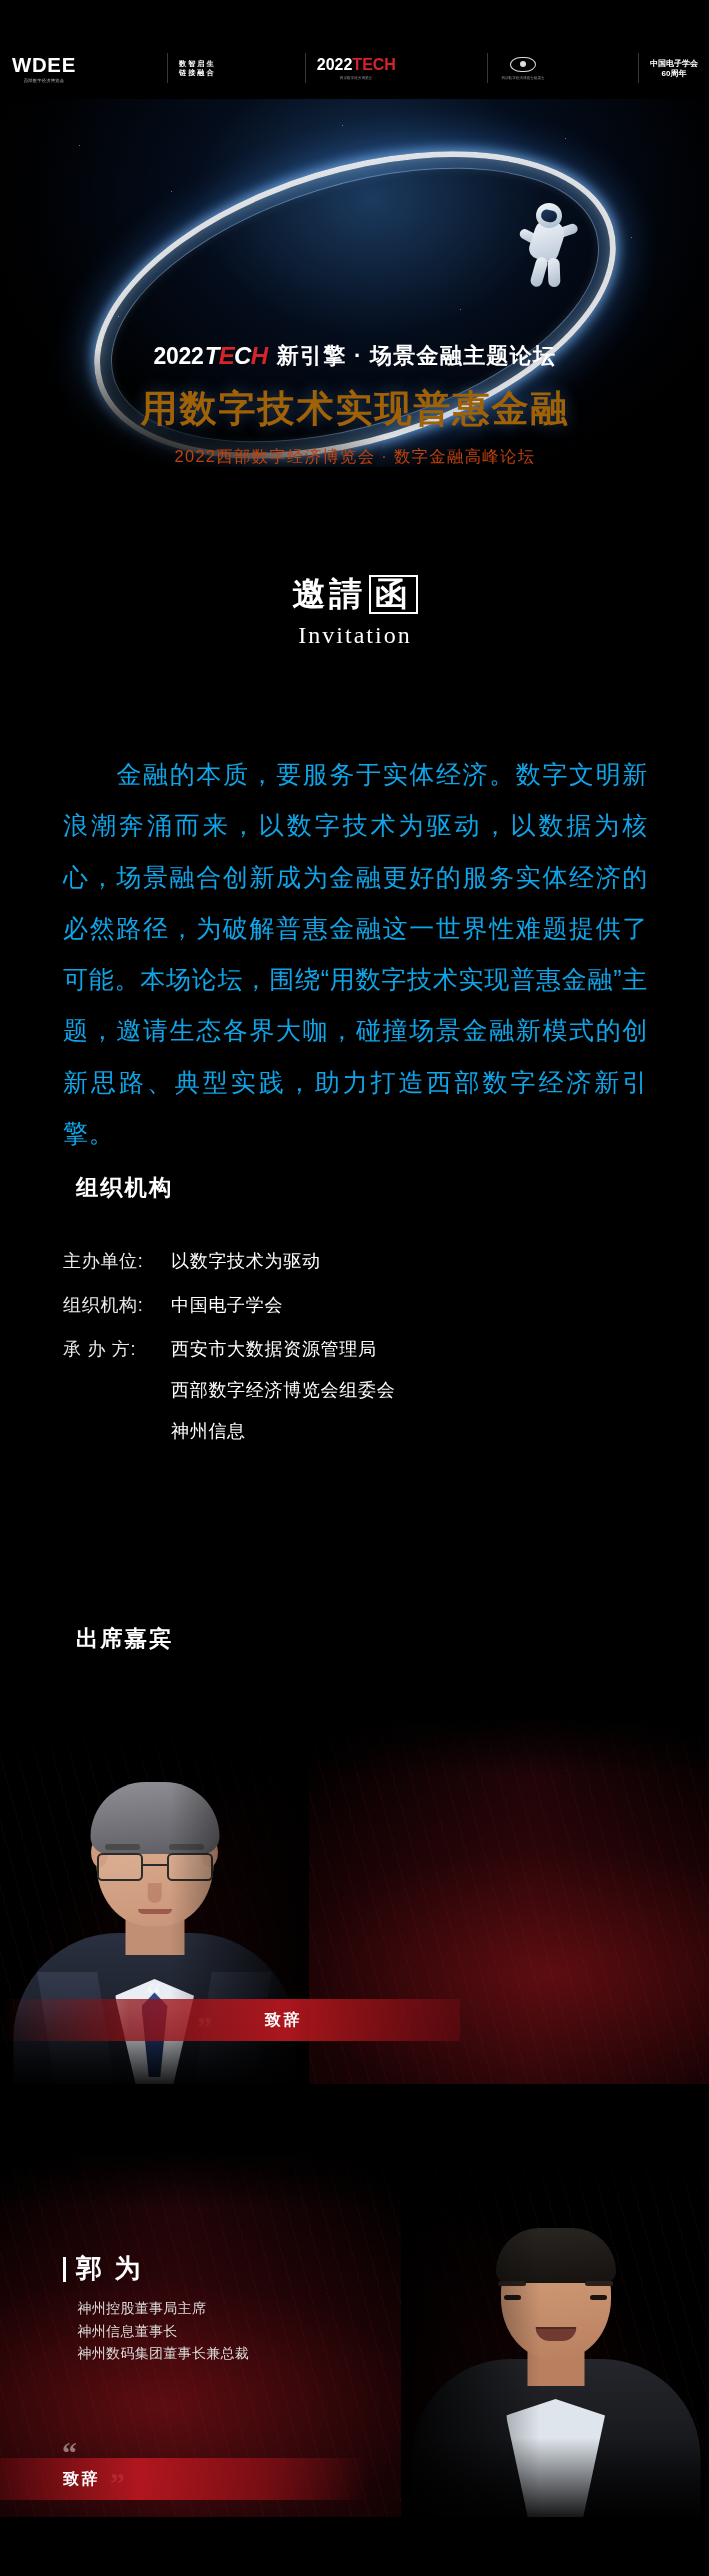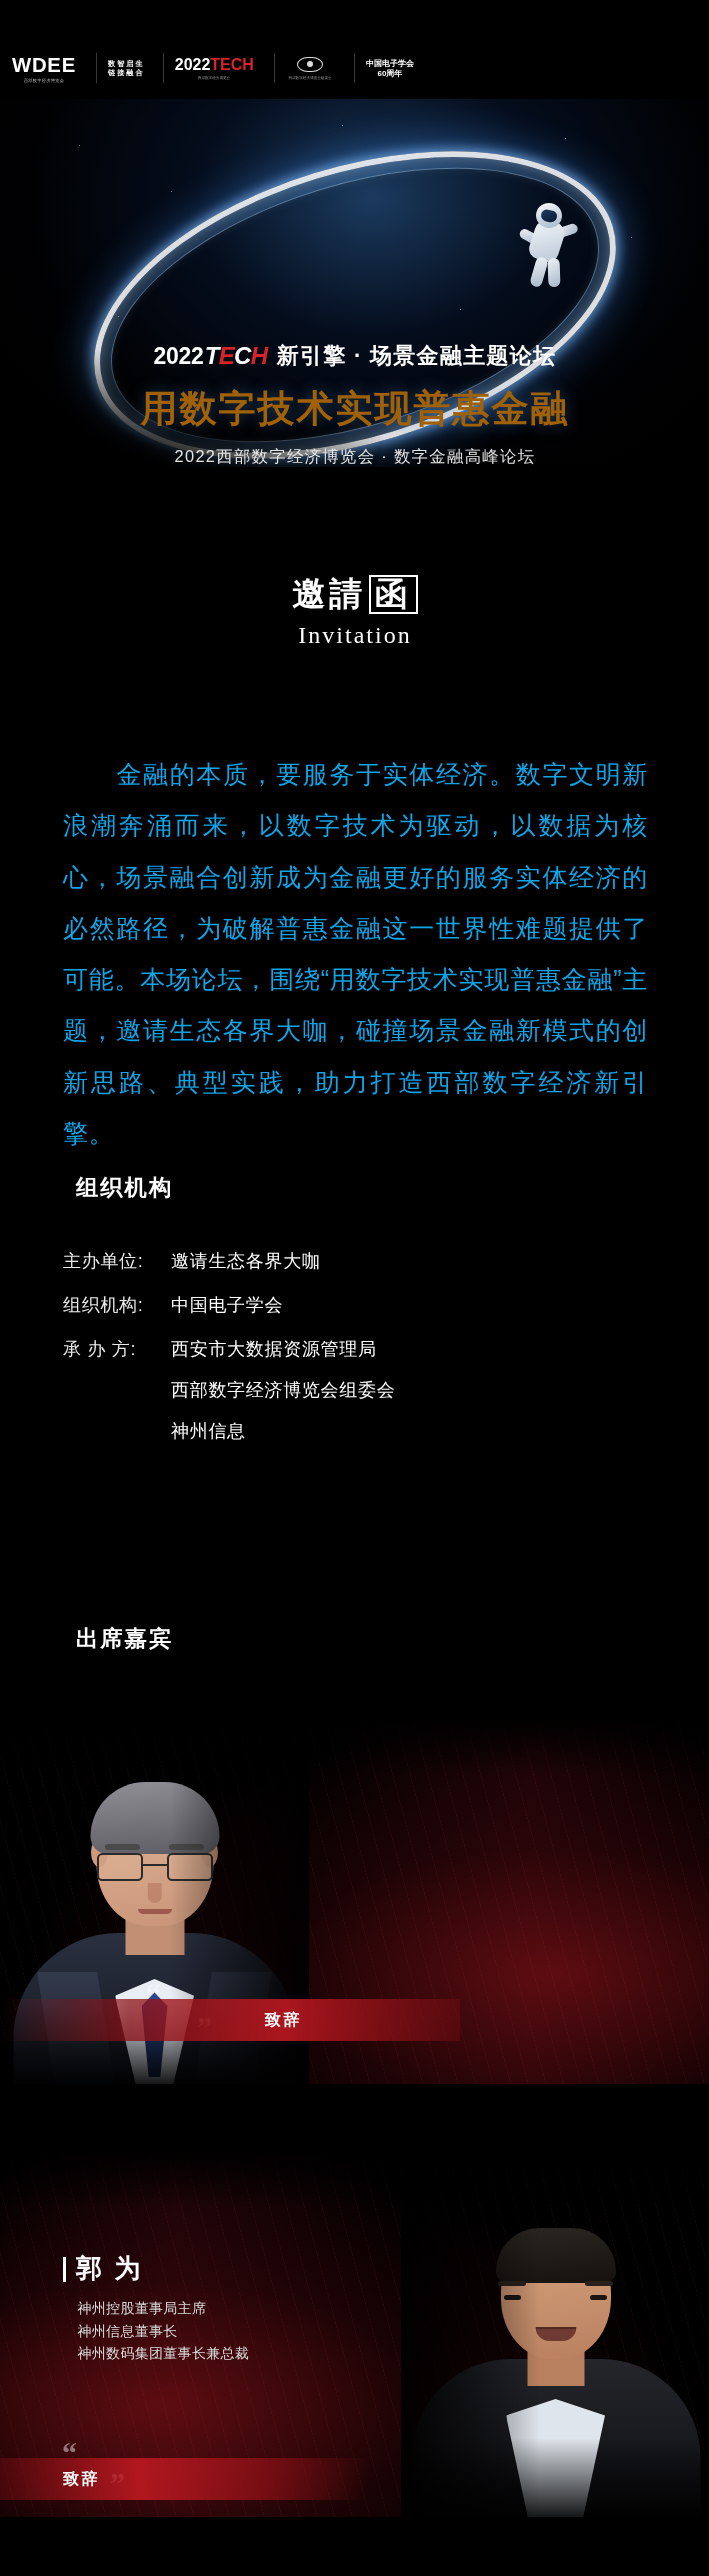--- a/index.html
+++ b/index.html
@@ -17,21 +17,21 @@
     overflow: hidden;
   }
 
   
   .logo-bar {
     position: absolute;
     top: 39px; left: 0; width: 710px;
     height: 59px;
     display: flex;
     align-items: center;
-    justify-content: flex-start;
+    justify-content: space-between;
     gap: 8px;
     z-index: 40;
   }
   .logo-cell {
     display: flex;
     flex-direction: column;
     justify-content: center;
     align-items: center;
     padding: 0 12px;
     height: 41px;
@@ -219,21 +219,21 @@
     font-size: 37px;
     font-weight: bold;
     letter-spacing: 2px;
     color: #a16207;
     text-shadow: 0 0 16px rgba(100,170,255,0.35);
   }
   .title-line3 {
     margin-top: 12px;
     font-size: 16.4px;
     letter-spacing: 1.3px;
-    color: #e5e5e5;
+    color: #c2410c;
   }
 
   
   .invite {
     position: absolute;
     top: 572px; left: 0; width: 710px;
     text-align: center;
     z-index: 20;
   }
   .invite-cn {
@@ -641,21 +641,21 @@
   <div class="body-text">
     <span class="indent"></span><span>金融的本质，要服务于实体经济。数字文明新浪潮奔涌而来，以数字技术为驱动，以数据为核心，场景融合创新成为金融更好的服务实体经济的必然路径，为破解普惠金融这一世界性难题提供了可能。本场论坛，围绕“用数字技术实现普惠金融”主题，邀请生态各界大咖，碰撞场景金融新模式的创新思路、典型实践，助力打造西部数字经济新引擎。</span>
   </div>
 
   <div class="sec-head" id="org-head">组织机构</div>
 
   <div class="org-list">
     <div class="org-row">
       <div class="org-label">主办单位:</div>
       <div class="org-values">
-        <div>邀请生态各界大咖</div>
+        <div>以数字技术为驱动</div>
       </div>
     </div>
     <div class="org-row">
       <div class="org-label">组织机构:</div>
       <div class="org-values">
         <div>中国电子学会</div>
       </div>
     </div>
     <div class="org-row">
       <div class="org-label">承 办 方:</div>

